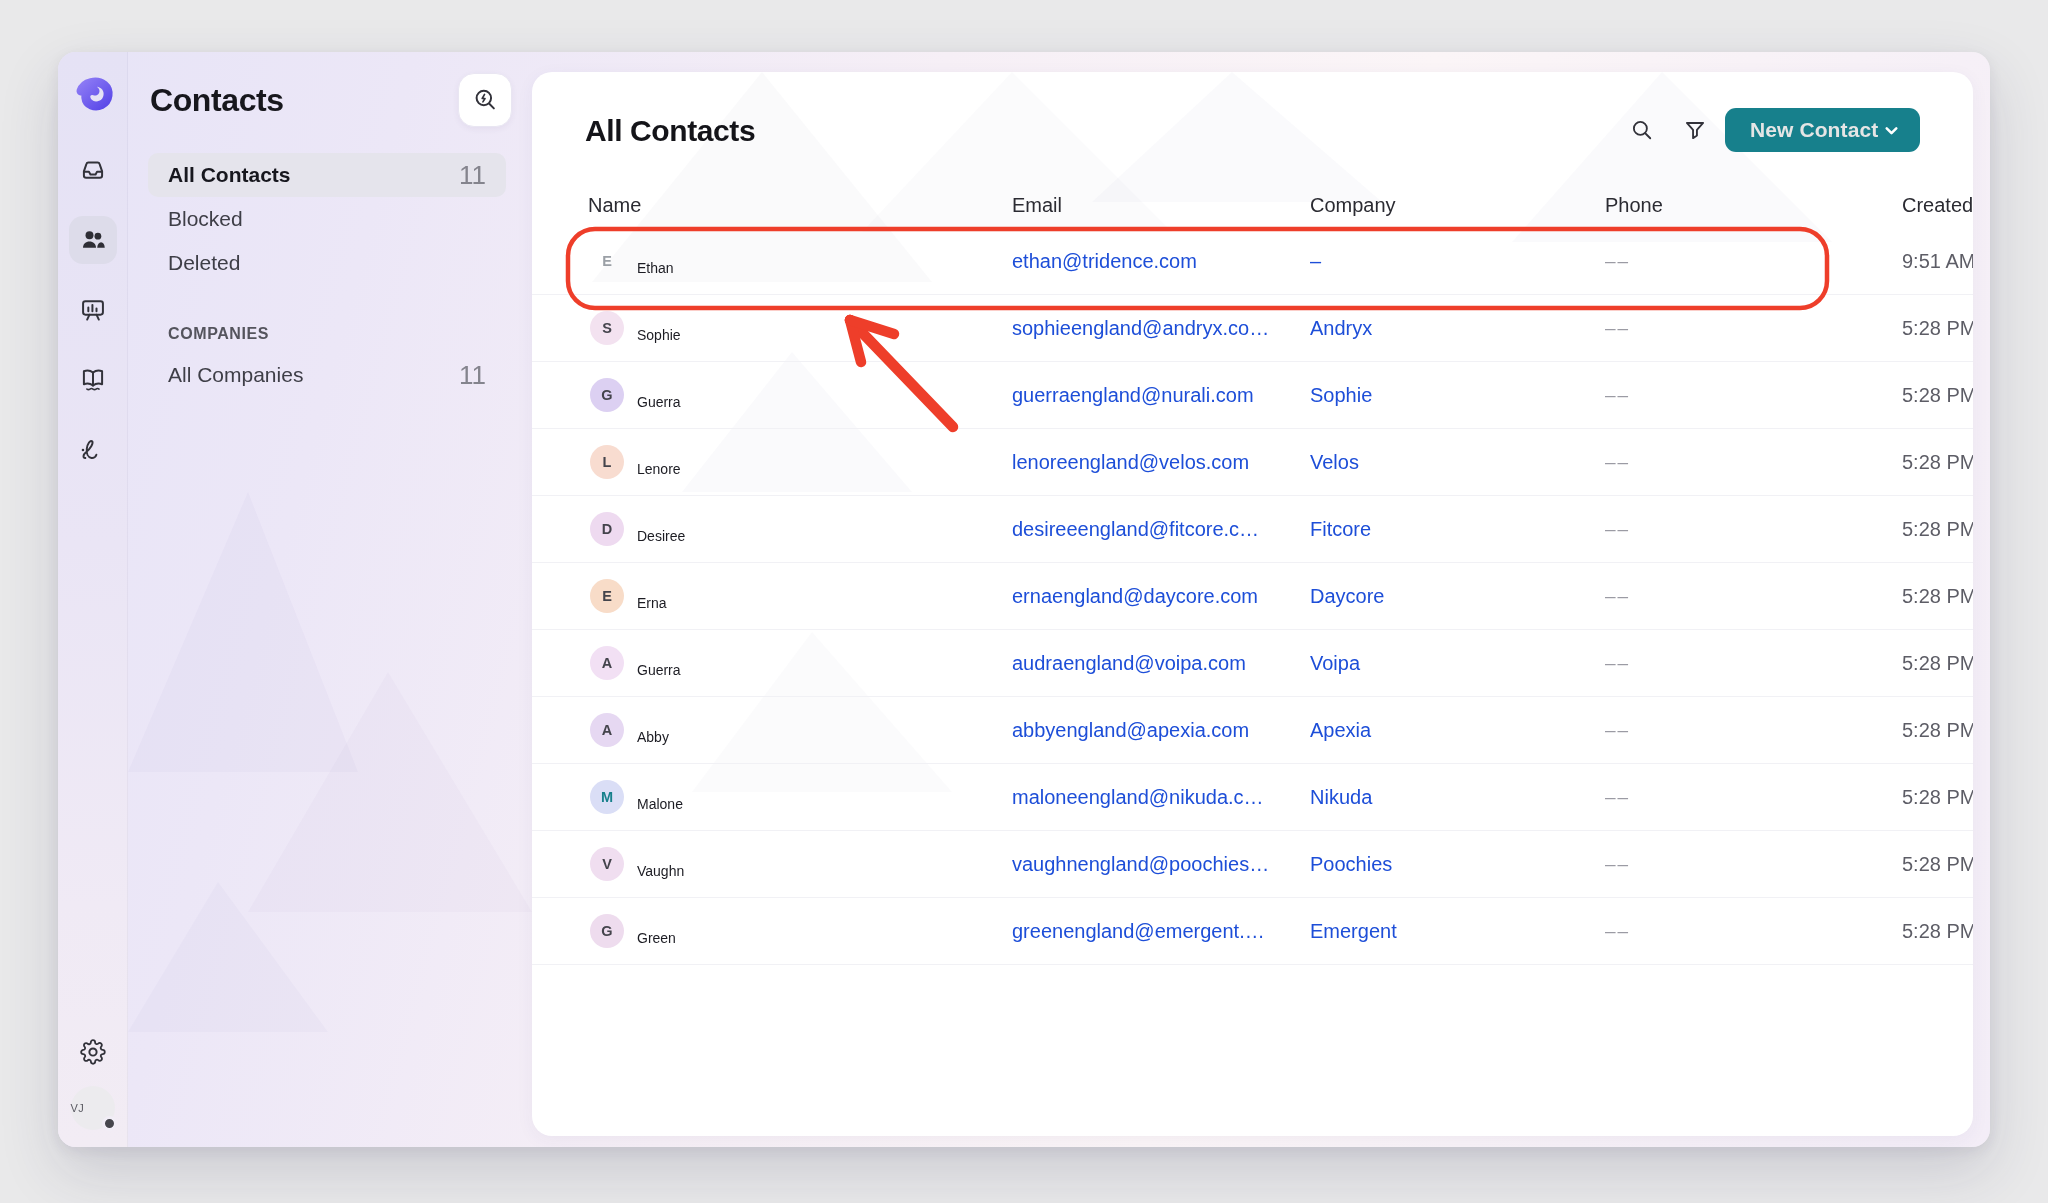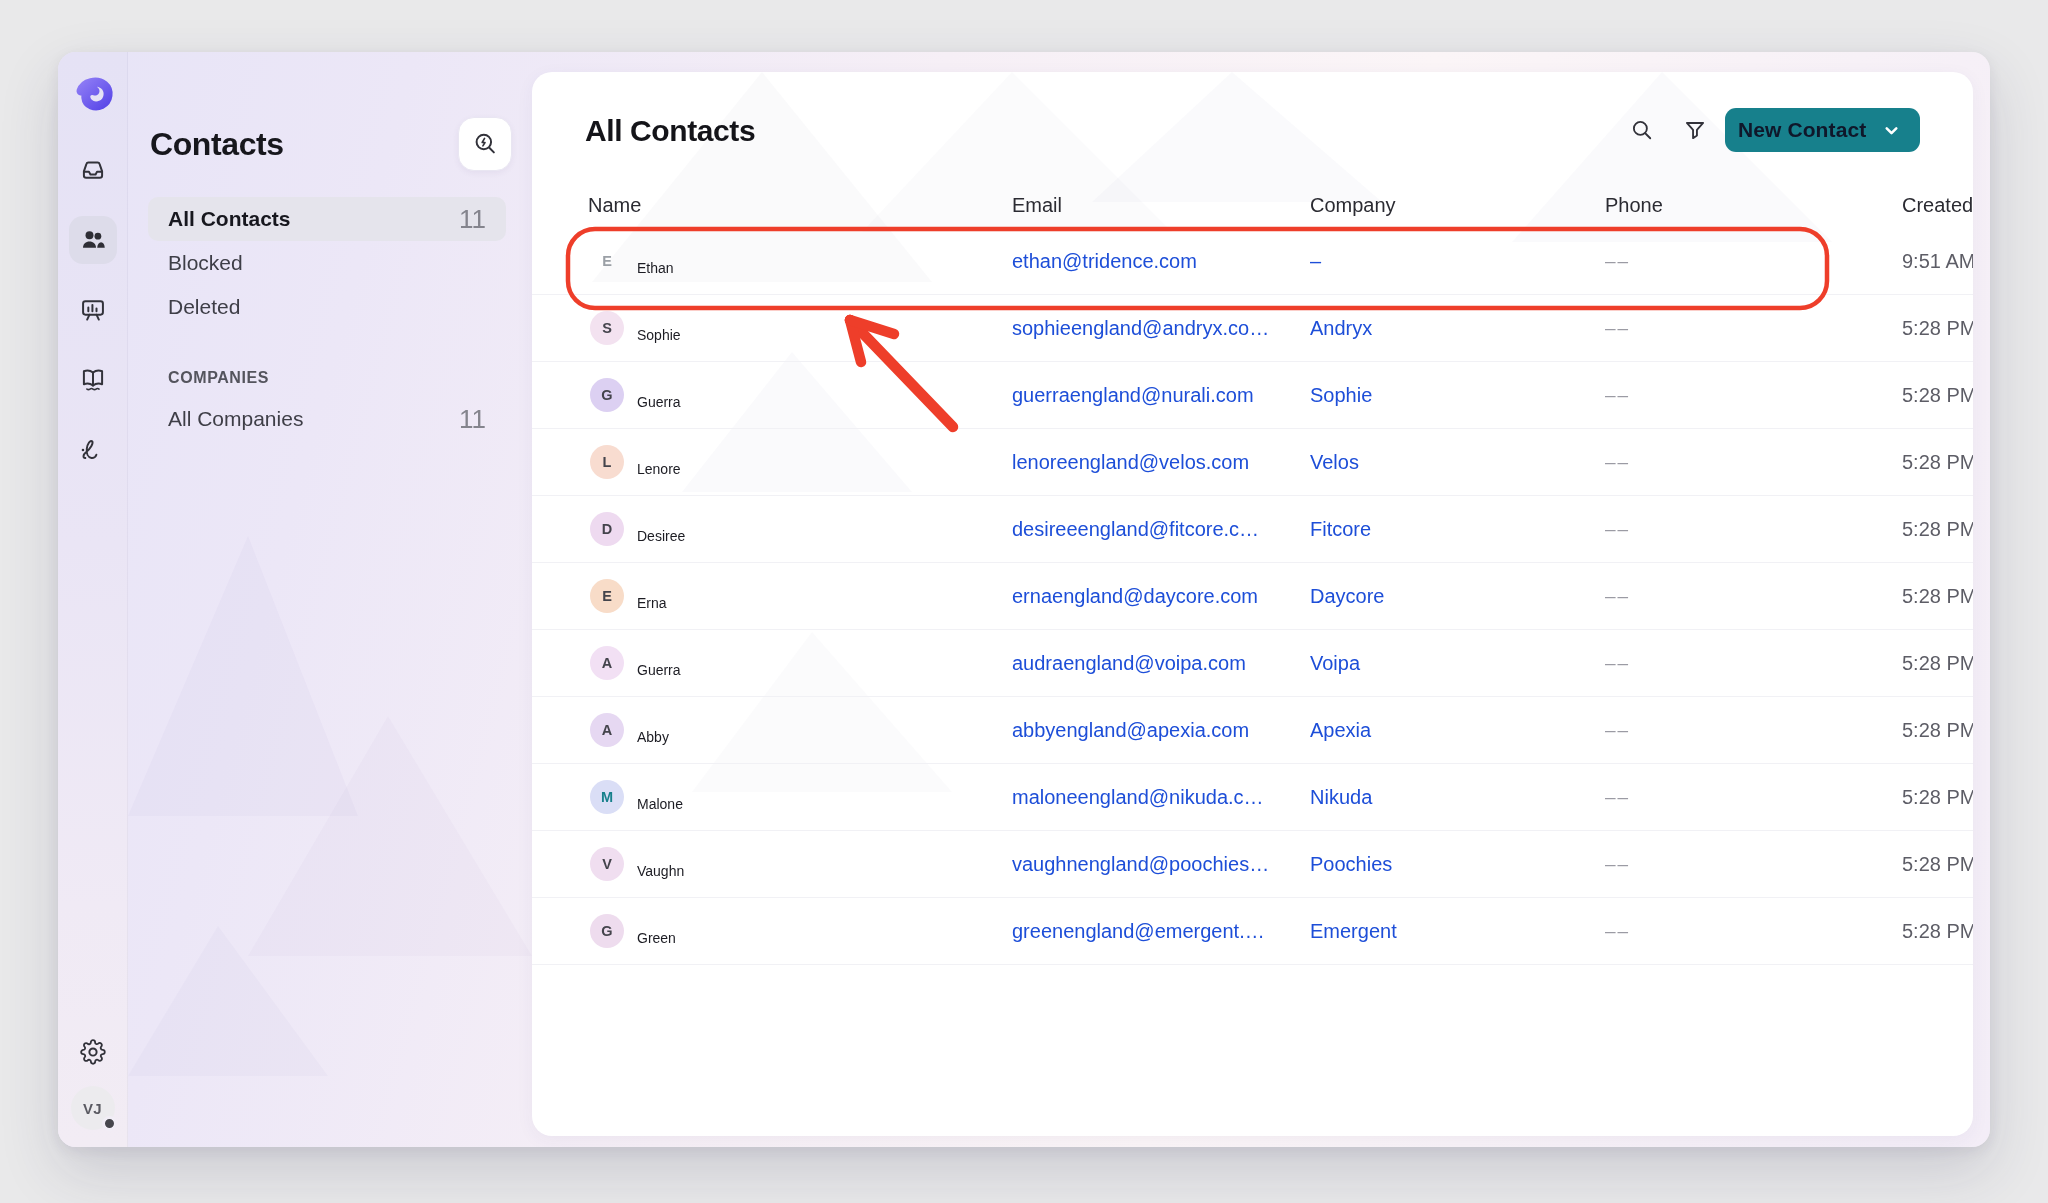--- a/index.html
+++ b/index.html
@@ -22,29 +22,29 @@
     background: linear-gradient(180deg, #e5e2f5 0%, #eae5f5 45%, #f0eaf5 78%, #f2ecf4 100%);
     border-right: 1px solid rgba(90,85,140,.06);
   }
   .rail-item { position: absolute; left: 50%; transform: translateX(-50%); display:flex; align-items:center; justify-content:center; }
   .rail-item svg { display:block; }
   .rail-active-pill {
     width: 48px; height: 48px; border-radius: 14px; background: #dddcea;
   }
   .avatar-user {
     width: 44px; height: 44px; border-radius: 50%; background: #ecebee;
-    color: #5a5a62; font-size: 15px; font-weight: 700; letter-spacing: .3px;
-    display:flex; align-items:center; justify-content:center; position: relative;
+    color: #5a5a62; font-size: 11px; font-weight: 400; letter-spacing: .3px;
+    display:flex; align-items:center; justify-content:flex-start; position: relative;
   }
   .status-dot {
     position: absolute; right: -2px; bottom: -1px; width: 15px; height: 15px;
     border-radius: 50%; background: #46464d; border: 3px solid #f1edf6;
   }
   
-  .panel { position: absolute; left: 70px; top: 0; width: 404px; height: 100%; margin-top: 44px; }
+  .panel { position: absolute; left: 70px; top: 0; width: 404px; height: 100%; }
   .panel-pattern { position:absolute; inset:0; pointer-events:none; }
   .panel-title {
     position: absolute; left: 22px; top: 30px;
     font-size: 32px; font-weight: 700; color: #17171d; letter-spacing: -0.4px;
   }
   .smart-btn {
     position: absolute; right: 20px; top: 21px; width: 54px; height: 54px;
     background: #fff; border: 1px solid #e9e6f2; border-radius: 16px;
     box-shadow: 0 2px 6px rgba(60,55,110,.06);
     display:flex; align-items:center; justify-content:center; cursor: pointer;
@@ -72,21 +72,21 @@
     position: absolute; left: 53px; top: 42px;
     font-size: 30px; font-weight: 700; color: #141419; letter-spacing: -0.4px; z-index: 2;
   }
   .tool-icon { position: absolute; top: 45px; width: 26px; height: 26px; cursor: pointer; z-index: 2; }
   .tool-search { left: 1097px; }
   .tool-filter { left: 1150px; }
   .new-btn {
     position: absolute; left: 1193px; top: 36px; width: 195px; height: 44px;
     border-radius: 11px; border: none; cursor: pointer;
     display: flex; align-items: center; justify-content: space-between;
-    padding: 0 20px 0 13px; color: #0f172a; font-size: 21px; font-weight: 700;
+    padding: 0 20px 0 25px; color: #e5e5e5; font-size: 21px; font-weight: 700;
     font-family: inherit; letter-spacing: .1px; z-index: 2;
   }
   .thead {
     position: absolute; left: 0; top: 110px; width: 1570px; height: 46px;
     display: grid; grid-template-columns: 424px 298px 295px 297px 220px;
     padding-left: 56px; align-items: center;
     font-size: 20px; font-weight: 500; color: #2b2b32; z-index: 1;
   }
   .rows { position: absolute; left: 0; top: 156px; width: 1570px; z-index: 1; }
   .row {

